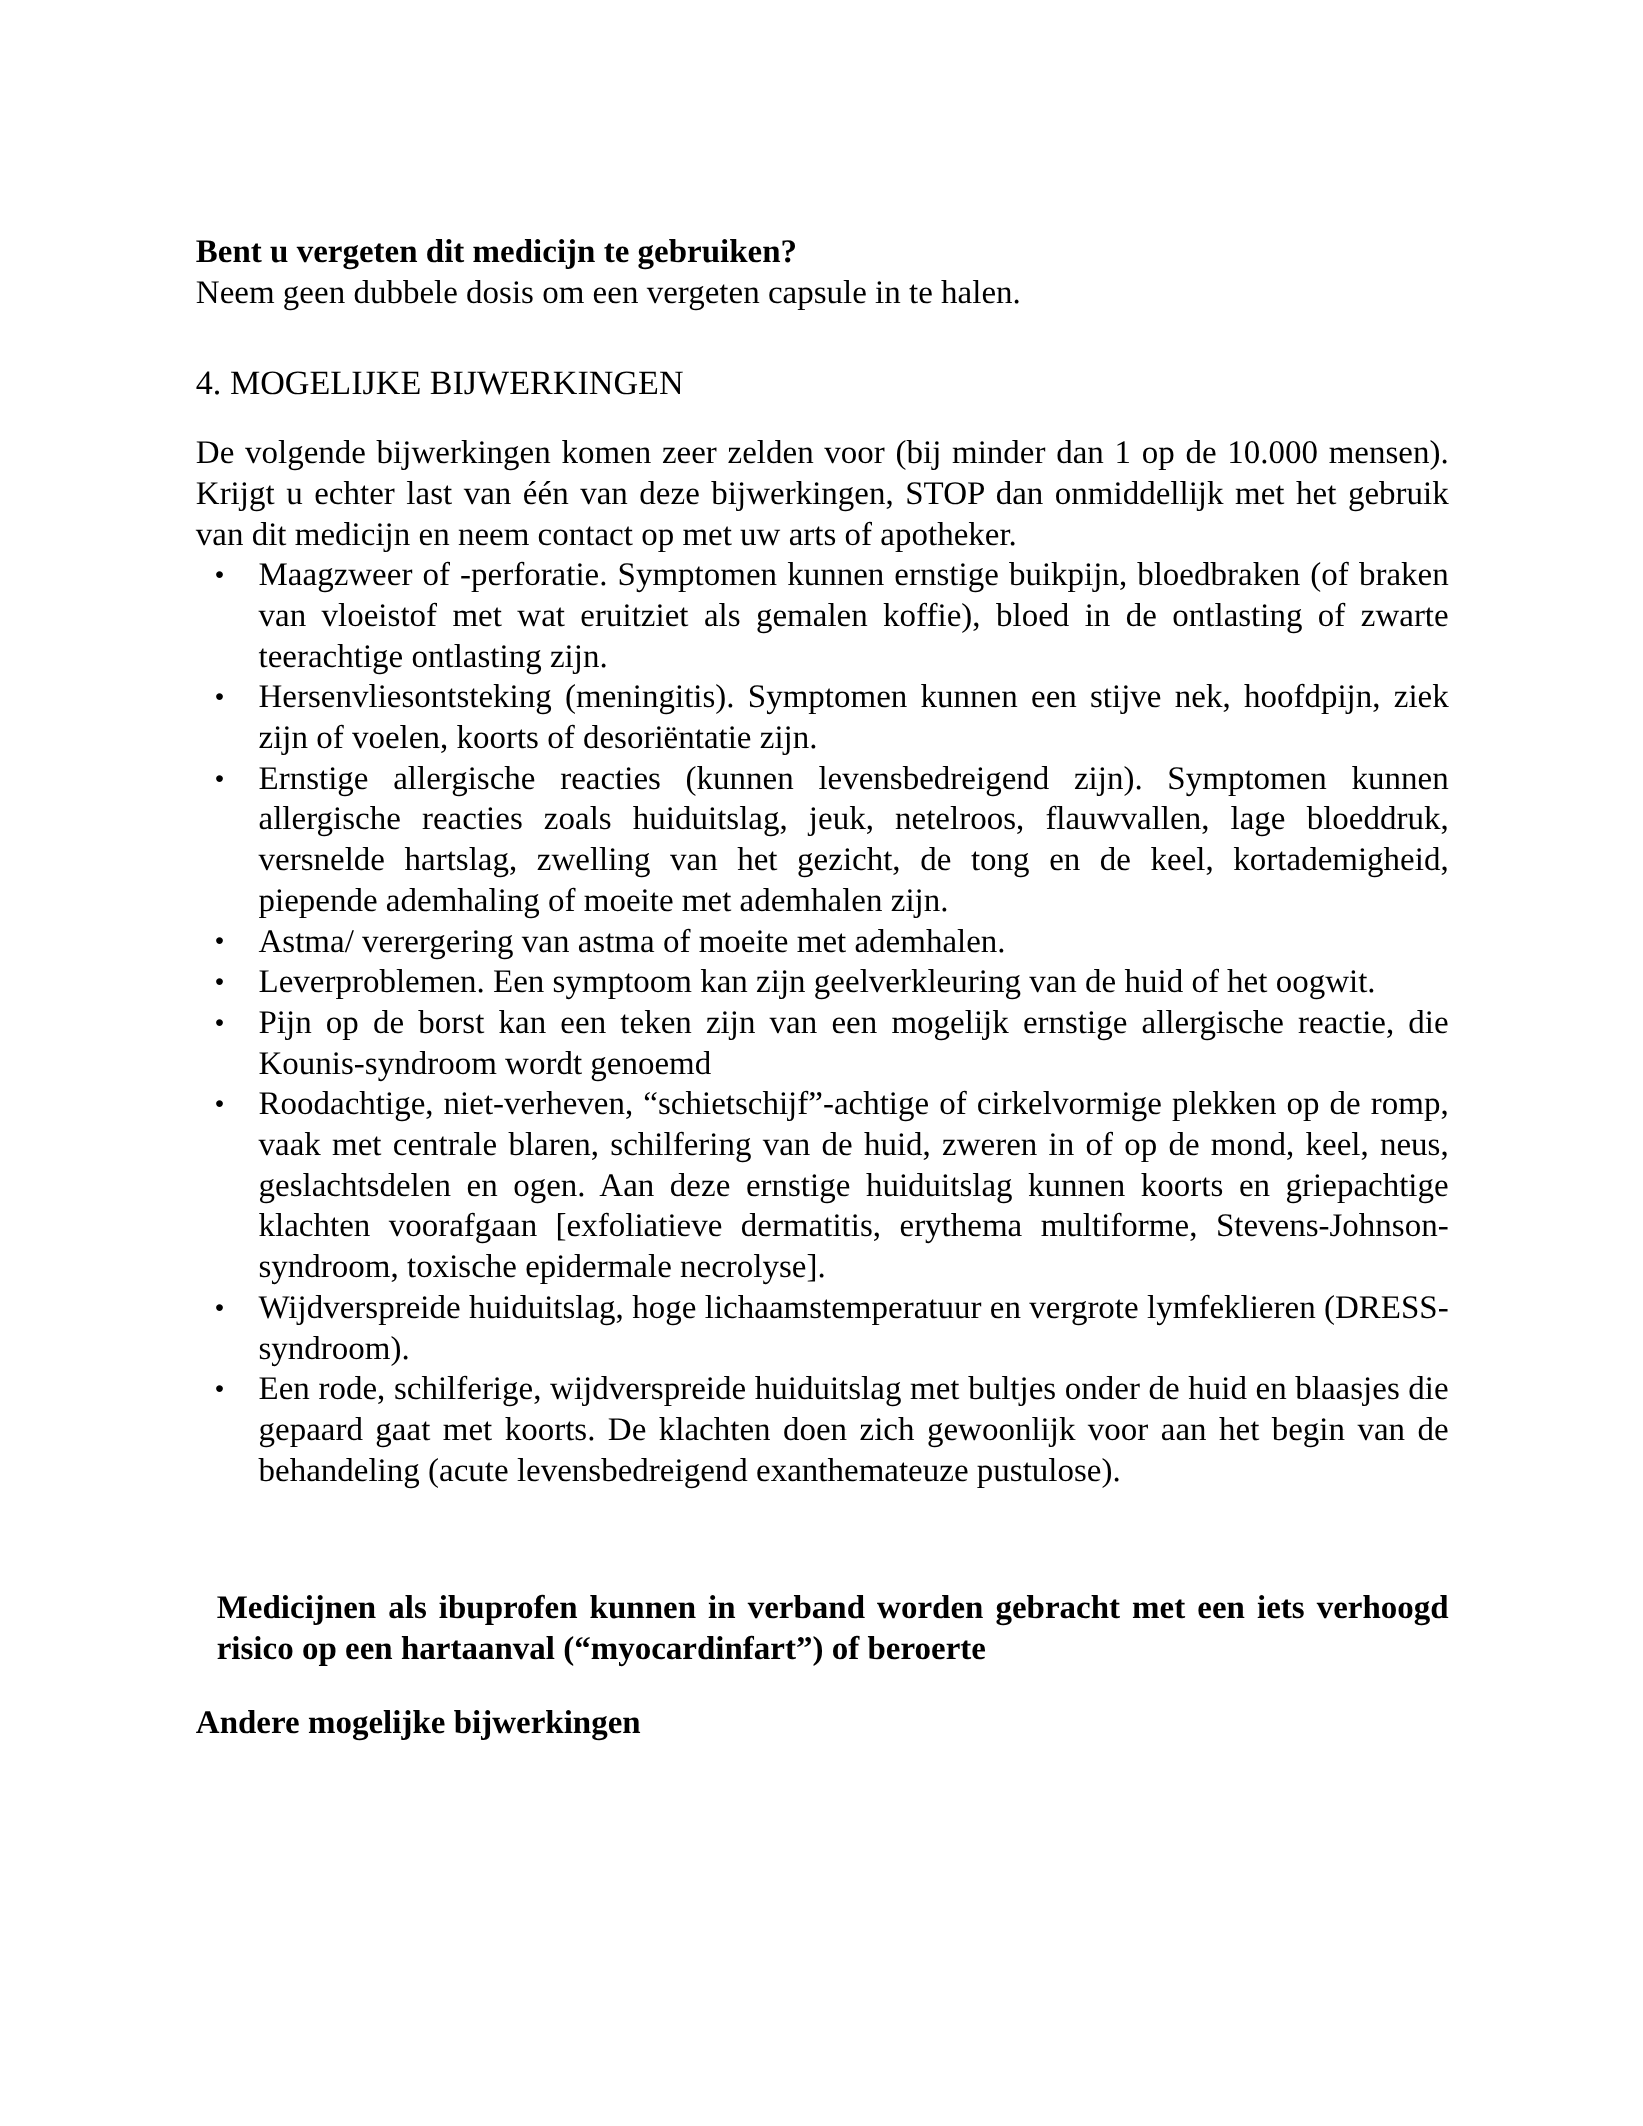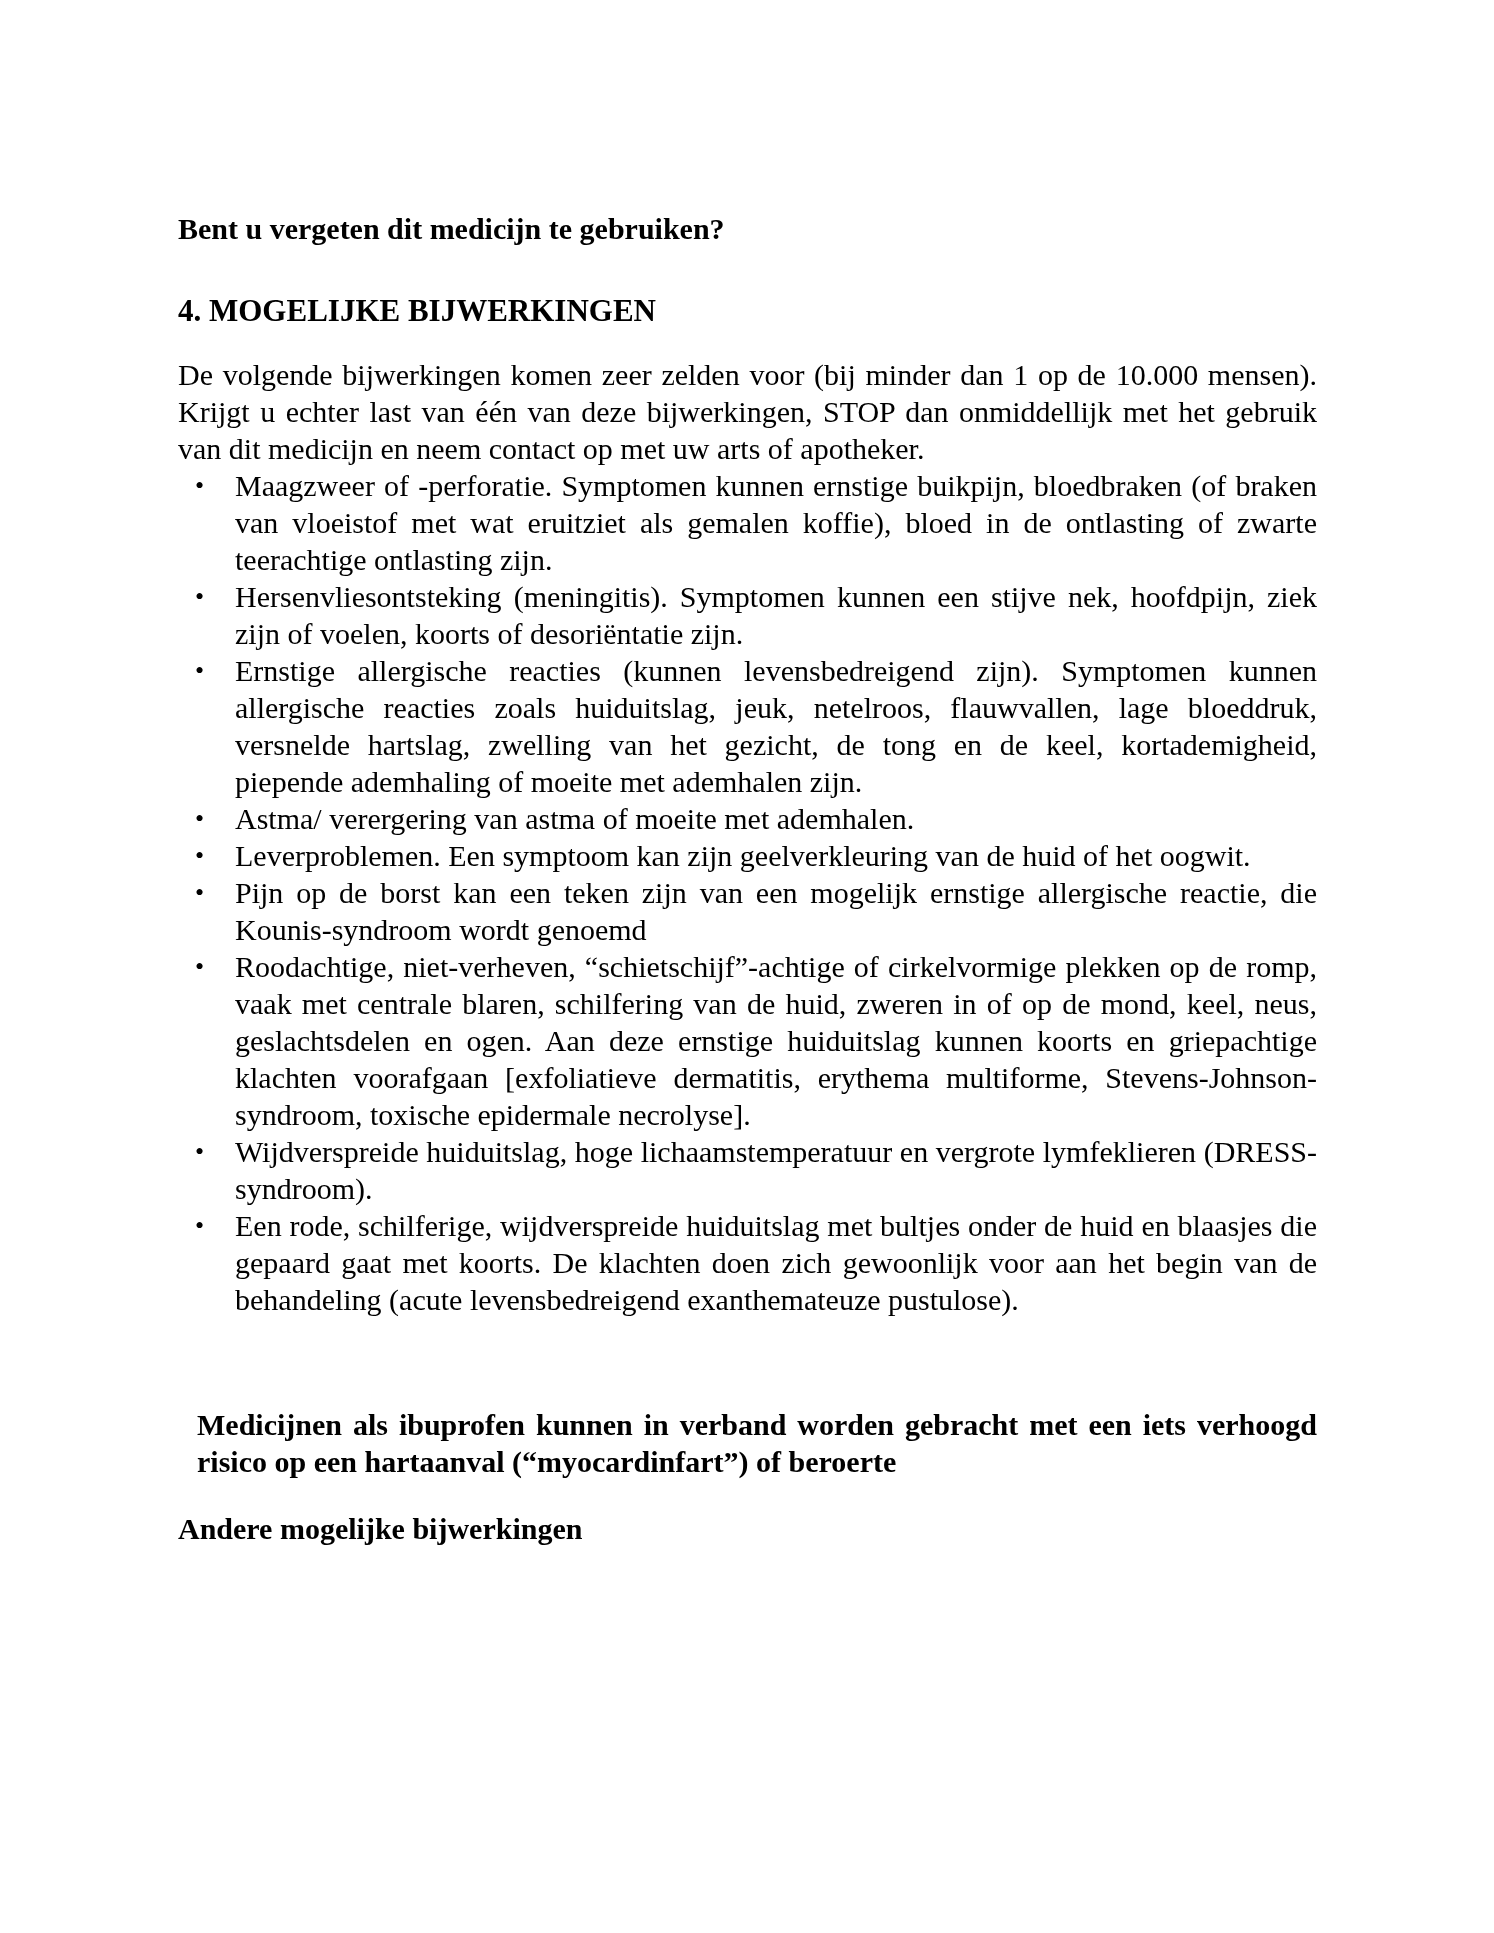--- a/index.html
+++ b/index.html
@@ -20,21 +20,21 @@
     height: 1642px;
     padding: 210px 177px 0 178px;
     font-size: 30px;
     line-height: 37px;
   }
   p { margin: 0; }
   .bold { font-weight: bold; }
   .justify { text-align: justify; }
   .section-heading {
     font-size: 31px;
-    font-weight: bold;
+    font-weight: normal;
     line-height: 40px;
     margin-top: 44px;
   }
   .intro-line { margin-top: 31px; }
   .rare-par { margin-top: 25px; }
   ul.effects {
     list-style: none;
     margin: 0;
     padding: 0;
   }
@@ -54,20 +54,21 @@
   }
   .warning-par { margin-top: 88px; margin-left: 19px; }
   .other-heading { margin-top: 30px; }
 </style>
 </head>
 <body>
 
 <div class="content">
 
   <p class="bold">Bent u vergeten dit medicijn te gebruiken?</p>
+  <p>Neem geen dubbele dosis om een vergeten capsule in te halen.</p>
 
   <p class="section-heading">4. MOGELIJKE BIJWERKINGEN</p>
 
 
   <p class="rare-par justify">De volgende bijwerkingen komen zeer zelden voor (bij minder dan 1 op de 10.000 mensen). Krijgt u echter last van één van deze bijwerkingen, STOP dan onmiddellijk met het gebruik van dit medicijn en neem contact op met uw arts of apotheker.</p>
 
   <ul class="effects">
     <li>
       <span class="bullet">•</span>
       <span class="li-text">Maagzweer of -perforatie. Symptomen kunnen  ernstige buikpijn, bloedbraken (of braken van vloeistof met wat eruitziet als gemalen koffie), bloed in de ontlasting of zwarte teerachtige ontlasting zijn.</span>

